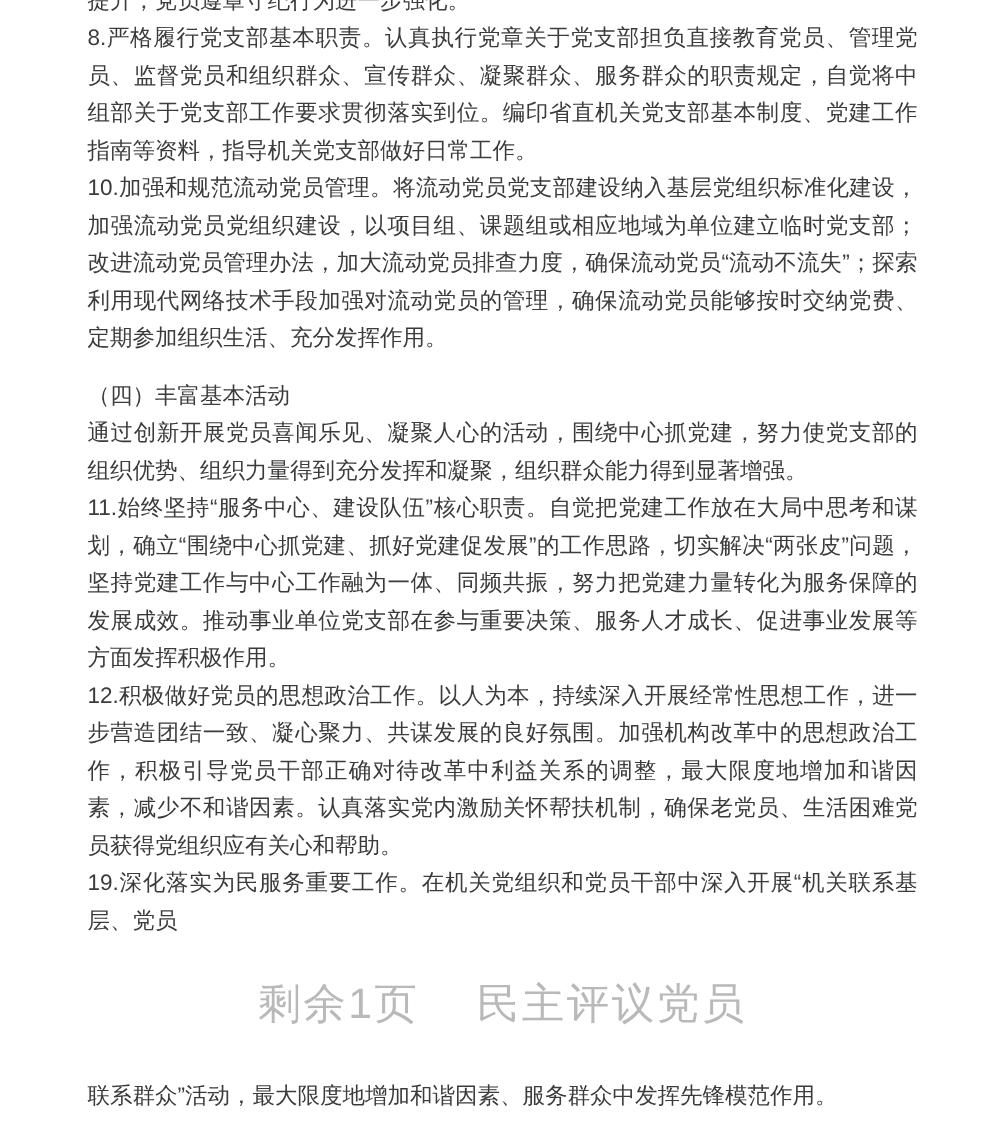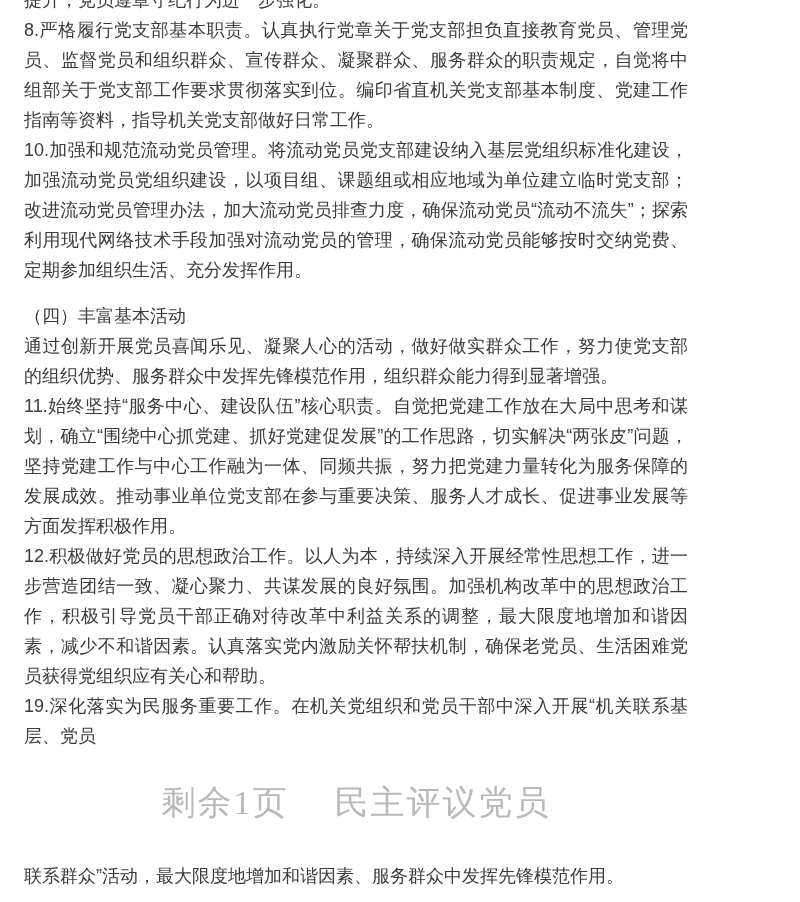--- a/index.html
+++ b/index.html
@@ -8,20 +8,21 @@
     --bg:#ffffff;
   }
   html,body{margin:0;padding:0;background:#ffffff;}
   .page{
     position:relative;
     width:712px;
     height:902px;
     overflow:hidden;
     background:var(--bg);
     font-family:"Liberation Sans","DejaVu Sans",sans-serif;
+    margin-left:46px;
   }
   .content{
     position:absolute;
     left:24px;
     right:24px;
     top:0;
     margin-top:-15px;
     color:var(--text);
     font-size:18px;
     line-height:30px;
@@ -38,34 +39,33 @@
     display:flex;
     justify-content:center;
     align-items:center;
     gap:46px;
     color:var(--notice);
     font-size:34px;
     letter-spacing:2px;
     line-height:44px;
     margin:30px 0 36px 0;
     text-align:center;
-    font-family:Liberation Serif, serif;
   }
 </style>
 </head>
 <body>
 
 <div class="page">
   <div class="content">
 
     <p class="para">提升，党员遵章守纪行为进一步强化。</p>
       <p class="para">8.严格履行党支部基本职责。认真执行党章关于党支部担负直接教育党员、管理党员、监督党员和组织群众、宣传群众、凝聚群众、服务群众的职责规定，自觉将中组部关于党支部工作要求贯彻落实到位。编印省直机关党支部基本制度、党建工作指南等资料，指导机关党支部做好日常工作。</p>
       <p class="para">10.加强和规范流动党员管理。将流动党员党支部建设纳入基层党组织标准化建设，加强流动党员党组织建设，以项目组、课题组或相应地域为单位建立临时党支部；改进流动党员管理办法，加大流动党员排查力度，确保流动党员“流动不流失”；探索利用现代网络技术手段加强对流动党员的管理，确保流动党员能够按时交纳党费、定期参加组织生活、充分发挥作用。</p>
       <p class="para heading">（四）丰富基本活动</p>
-      <p class="para">通过创新开展党员喜闻乐见、凝聚人心的活动，做好做实群众工作，努力使党支部的组织优势、服务群众中发挥先锋模范作用，组织群众能力得到显著增强。</p>
+      <p class="para">通过创新开展党员喜闻乐见、凝聚人心的活动，围绕中心抓党建，努力使党支部的组织优势、组织力量得到充分发挥和凝聚，组织群众能力得到显著增强。</p>
       <p class="para">11.始终坚持“服务中心、建设队伍”核心职责。自觉把党建工作放在大局中思考和谋划，确立“围绕中心抓党建、抓好党建促发展”的工作思路，切实解决“两张皮”问题，坚持党建工作与中心工作融为一体、同频共振，努力把党建力量转化为服务保障的发展成效。推动事业单位党支部在参与重要决策、服务人才成长、促进事业发展等方面发挥积极作用。</p>
       <p class="para">12.积极做好党员的思想政治工作。以人为本，持续深入开展经常性思想工作，进一步营造团结一致、凝心聚力、共谋发展的良好氛围。加强机构改革中的思想政治工作，积极引导党员干部正确对待改革中利益关系的调整，最大限度地增加和谐因素，减少不和谐因素。认真落实党内激励关怀帮扶机制，确保老党员、生活困难党员获得党组织应有关心和帮助。</p>
       <p class="para">19.深化落实为民服务重要工作。在机关党组织和党员干部中深入开展“机关联系基层、党员</p>
       <div class="notice">
       <span>剩余1页</span>
       <span>民主评议党员</span>
     </div>
     <p class="para">联系群众”活动，最大限度地增加和谐因素、服务群众中发挥先锋模范作用。</p>
   </div>
 </div>

